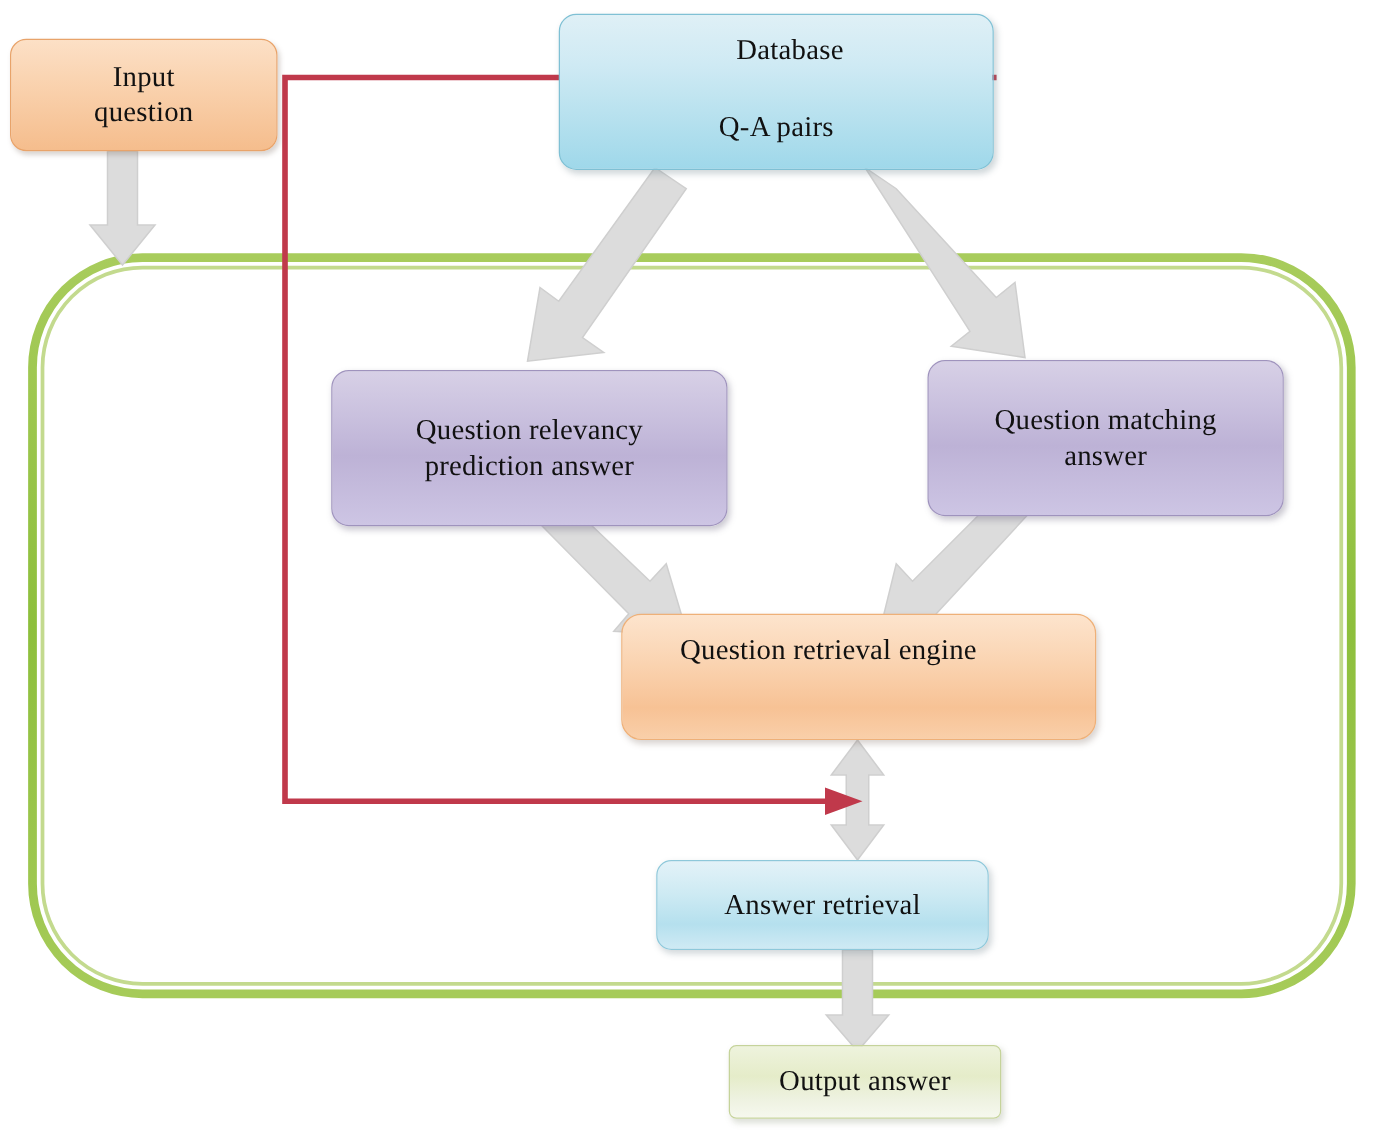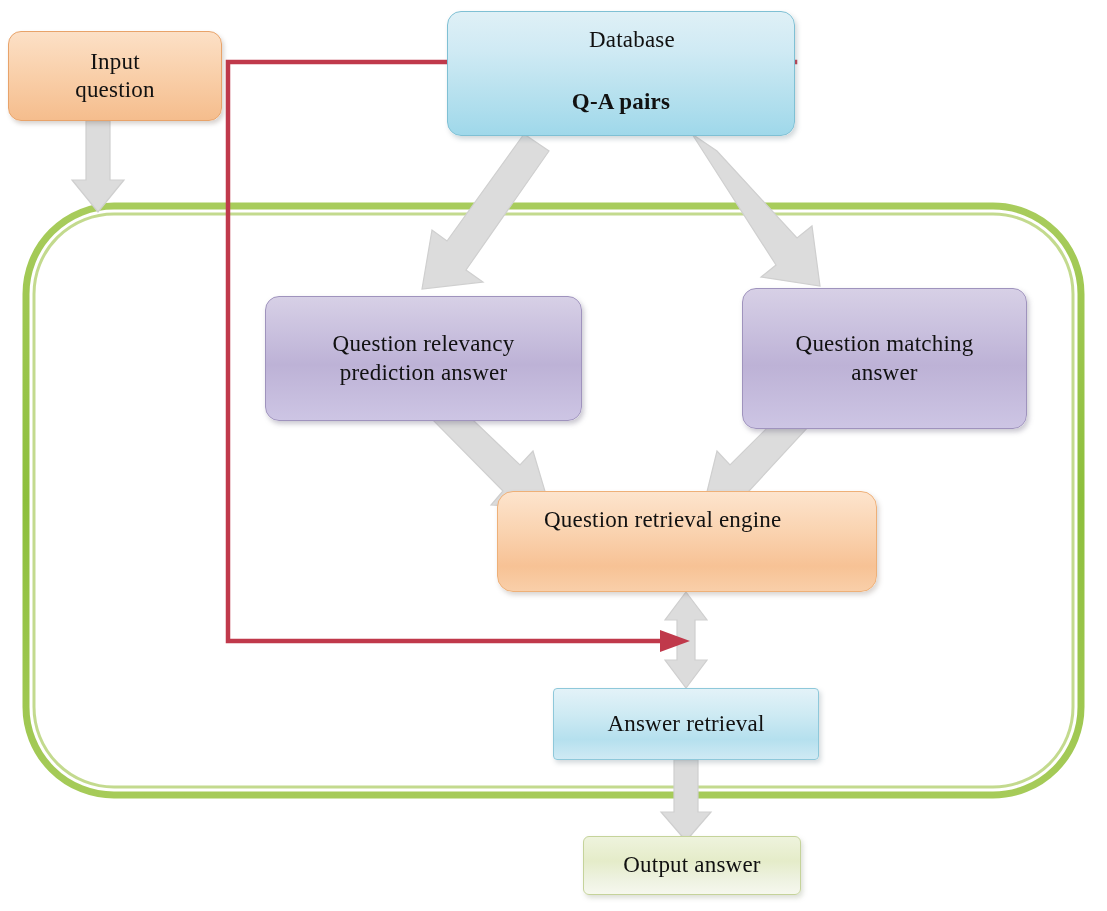--- a/index.html
+++ b/index.html
@@ -59,52 +59,52 @@
     display: block;
     padding: 0;
   }
   #node-database .db-row {
     height: 50%;
     display: flex;
     align-items: center;
     justify-content: center;
   }
   #node-database .db-row.top { height: 46%; padding-left: 22px; }
-  #node-database .db-row.bottom { height: 54%; font-weight: bold; }
+  #node-database .db-row.bottom { height: 54%; }
 
   
   .engine {
     border-radius: 14px;
     border: 1px solid #9f93bd;
     background: linear-gradient(180deg, #d7d0e6 0%, #c9c0de 30%, #bdb2d6 55%, #cdc5e4 100%);
     box-shadow: 2px 3px 5px rgba(100,95,120,0.34);
   }
   #node-relevancy-engine {
     left: 265px; top: 296px; width: 317px; height: 125px;
   }
   #node-matching-engine {
-    left: 742px; top: 288px; width: 285px; height: 141px; font-family: Liberation Serif, serif;
+    left: 742px; top: 288px; width: 285px; height: 125px; font-family: Liberation Serif, serif;
   }
 
   
   #node-retrieval-engine {
     left: 497px; top: 491px; width: 380px; height: 101px;
     border-radius: 16px;
     border: 1px solid #eeb078;
     background: linear-gradient(180deg, #fde4cd 0%, #fad3b0 40%, #f7c295 75%, #f9cfa9 100%);
     box-shadow: 2px 3px 5px rgba(120,100,90,0.28);
     align-items: flex-start;
     justify-content: flex-start;
     padding: 14px 0 4px 38px;
   }
 
   
   #node-answer-retrieval {
-    left: 553px; top: 688px; width: 266px; height: 72px;
-    border-radius: 4px;
+    left: 525px; top: 688px; width: 266px; height: 72px;
+    border-radius: 12px;
     border: 1px solid #8ec8da;
     background: linear-gradient(180deg, #e3f2f8 0%, #cdeaf3 38%, #b5e0ee 72%, #cfeaf4 100%);
     box-shadow: 2px 3px 5px rgba(110,130,140,0.30);
   }
 
   
   #node-output-answer {
     left: 583px; top: 836px; width: 218px; height: 59px;
     border-radius: 6px;
     border: 1px solid #c5d39a;

